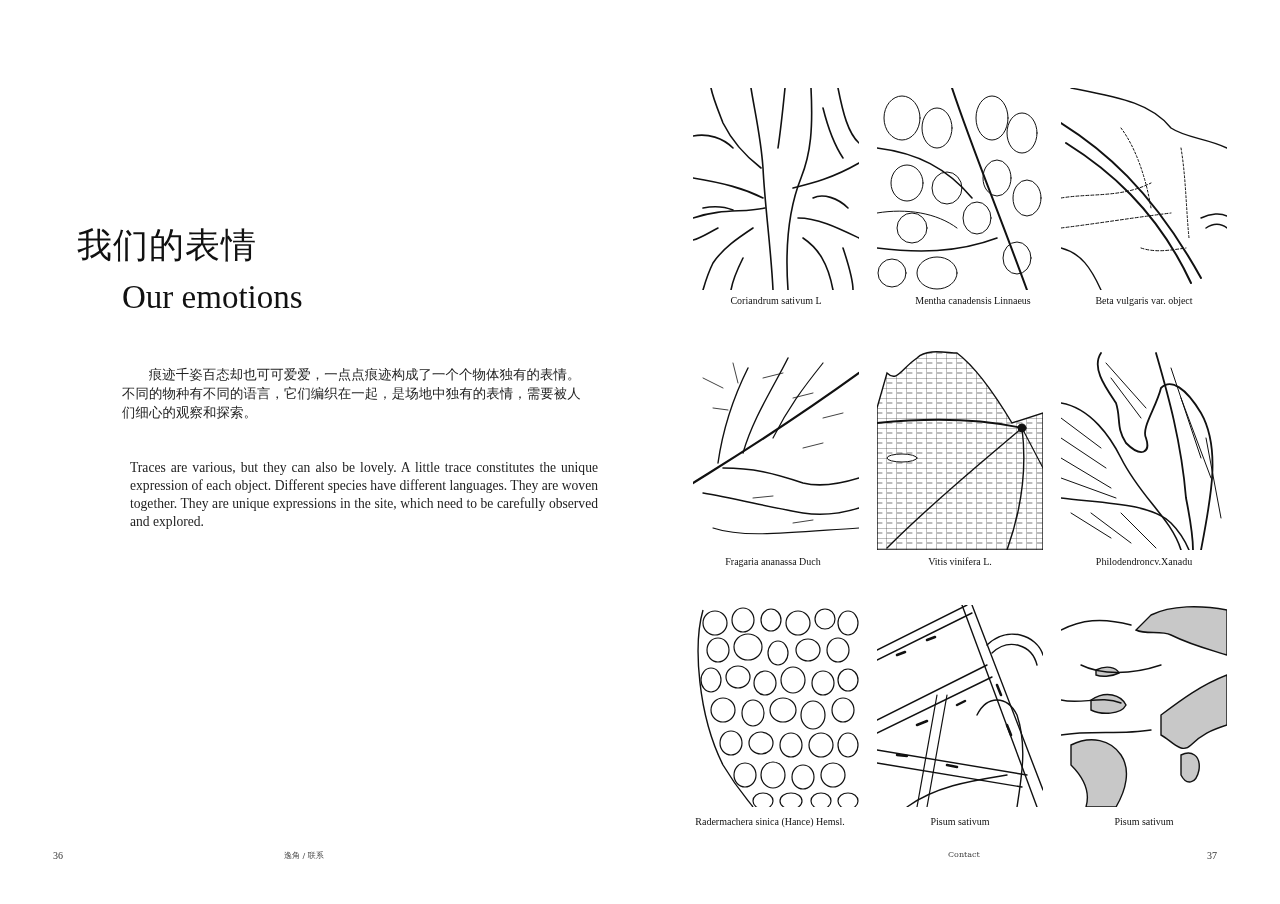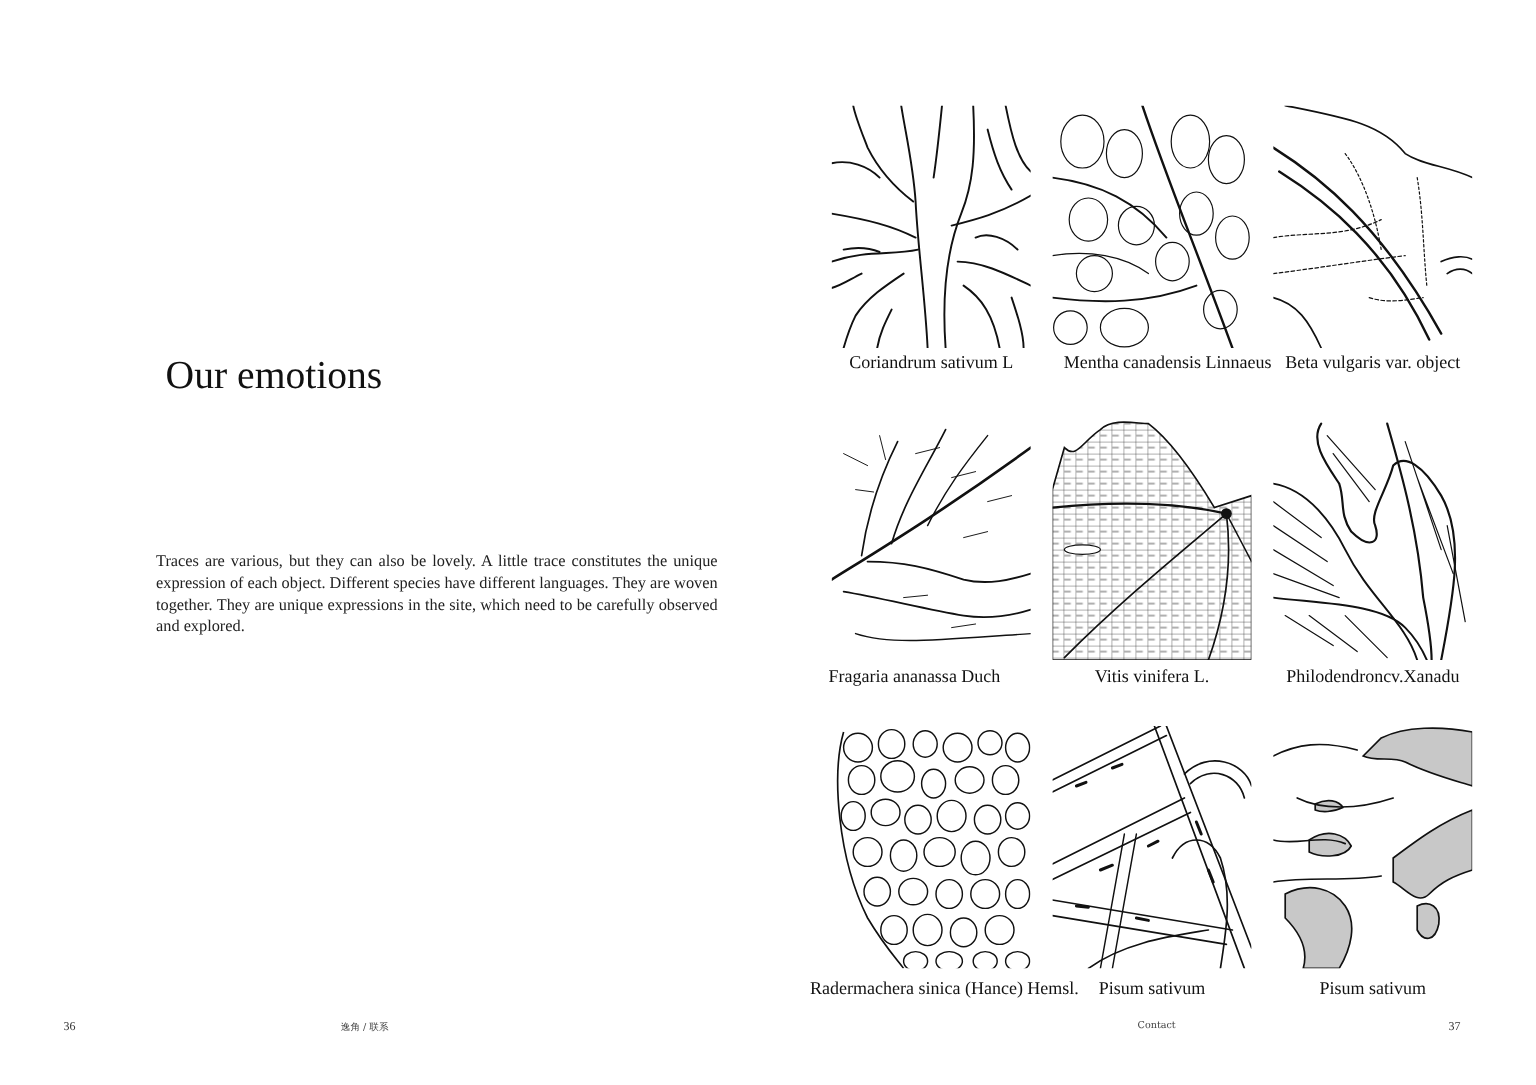--- a/index.html
+++ b/index.html
@@ -1,34 +1,36 @@
 <!DOCTYPE html>
 <html><head>
 <meta charset="utf-8">
 <style>
   html,body{margin:0;padding:0;background:#fff;}
   body{width:1280px;height:904px;position:relative;overflow:hidden;font-family:"Liberation Serif","DejaVu Serif",serif;color:#1a1a1a;}
   .page{position:absolute;top:0;height:904px;}
   .page-left{left:0;width:640px;}
   .page-right{left:640px;width:640px;}
   .title-cn{position:absolute;left:77px;top:222px;font-size:35px;font-family:"DejaVu Sans",sans-serif;font-weight:normal;letter-spacing:1px;color:#111;margin:0;}
-  .title-en{position:absolute;left:122px;top:279px;font-size:33px;font-family:"Liberation Serif",serif;font-weight:normal;color:#111;margin:16px;}
+  .title-en{position:absolute;left:122px;top:279px;font-size:33px;font-family:"Liberation Serif",serif;font-weight:normal;color:#111;margin:0;}
   .para-cn{position:absolute;left:122px;top:365px;width:468px;font-size:13.4px;line-height:19px;font-family:"DejaVu Serif",serif;text-indent:2em;margin:0;color:#222;letter-spacing:0.1px;}
   .para-en{position:absolute;left:130px;top:459px;width:468px;font-size:13.6px;line-height:18px;font-family:"Liberation Serif",serif;margin:0;color:#222;text-align:justify;}
   .folio{position:absolute;top:850px;font-size:10px;font-family:"Liberation Serif",serif;color:#333;}
   .running{position:absolute;top:850px;font-size:8px;font-family:"DejaVu Serif",serif;color:#444;}
   .tile{position:absolute;width:166px;height:202px;overflow:hidden;background:#fff;}
   .tile svg{width:100%;height:100%;display:block;}
-  .caption{position:absolute;font-size:15px;font-family:"Liberation Serif",serif;color:#111;white-space:nowrap;text-align:center;}
+  .caption{position:absolute;font-size:10px;font-family:"Liberation Serif",serif;color:#111;white-space:nowrap;text-align:center;}
 </style>
 </head>
 <body>
 
 <div class="page page-left">
+  <h1 class="title-cn">我们的表情</h1>
   <h2 class="title-en">Our emotions</h2>
+  <p class="para-cn">痕迹千姿百态却也可可爱爱，一点点痕迹构成了一个个物体独有的表情。不同的物种有不同的语言，它们编织在一起，是场地中独有的表情，需要被人们细心的观察和探索。</p>
   <p class="para-en">Traces are various, but they can also be lovely. A little trace constitutes the unique expression of each object. Different species have different languages. They are woven together. They are unique expressions in the site, which need to be carefully observed and explored.</p>
   <span class="folio" style="left:53px;text-align:right;">36</span>
   <span class="running" style="left:284px;text-align:right;">逸角 / 联系</span>
 </div>
 
 <div class="page page-right">
 
   <div class="tile" style="left:53px;top:88px;">
     <svg viewBox="0 0 166 202" fill="none" stroke="#111" stroke-width="1.6" stroke-linecap="round">
       <path d="M80 202 C78 160 72 120 70 80 C68 50 62 25 58 0"></path>
@@ -193,21 +195,21 @@
       <path d="M0 95 C20 100 40 90 60 98"></path>
       <path d="M0 130 C30 125 60 130 90 125"></path>
       <path d="M20 60 C40 70 70 70 100 60"></path>
     </svg>
   </div>
 
   <span class="caption" style="left:53px;width:166px;top:295px;">Coriandrum sativum L</span>
   <span class="caption" style="left:244px;width:178px;top:295px;">Mentha canadensis Linnaeus</span>
   <span class="caption" style="left:421px;width:166px;top:295px;">Beta vulgaris var. object</span>
 
-  <span class="caption" style="left:39px;width:166px;top:556px;">Fragaria ananassa Duch</span>
+  <span class="caption" style="left:50px;width:166px;top:556px;">Fragaria ananassa Duch</span>
   <span class="caption" style="left:237px;width:166px;top:556px;">Vitis vinifera L.</span>
   <span class="caption" style="left:421px;width:166px;top:556px;">Philodendroncv.Xanadu</span>
 
   <span class="caption" style="left:35px;width:190px;top:816px;">Radermachera sinica (Hance) Hemsl.</span>
   <span class="caption" style="left:237px;width:166px;top:816px;">Pisum sativum</span>
   <span class="caption" style="left:421px;width:166px;top:816px;">Pisum sativum</span>
 
   <span class="running" style="left:308px;">Contact</span>
   <span class="folio" style="left:567px;">37</span>
 </div>

